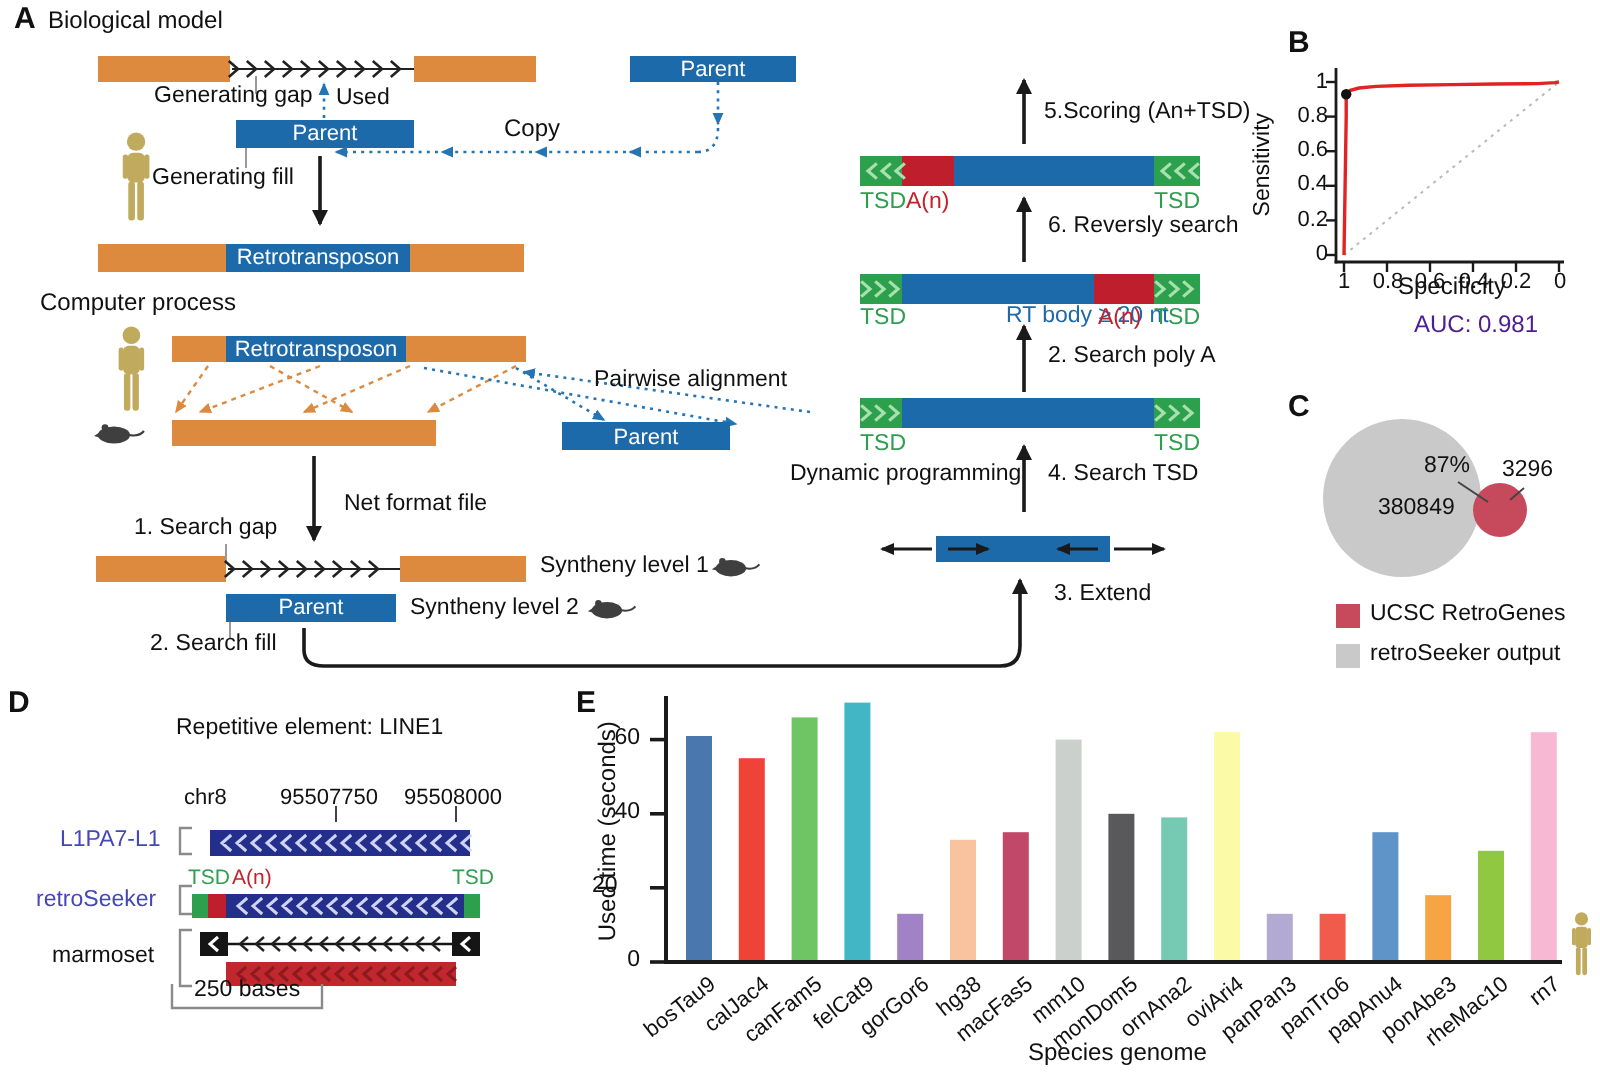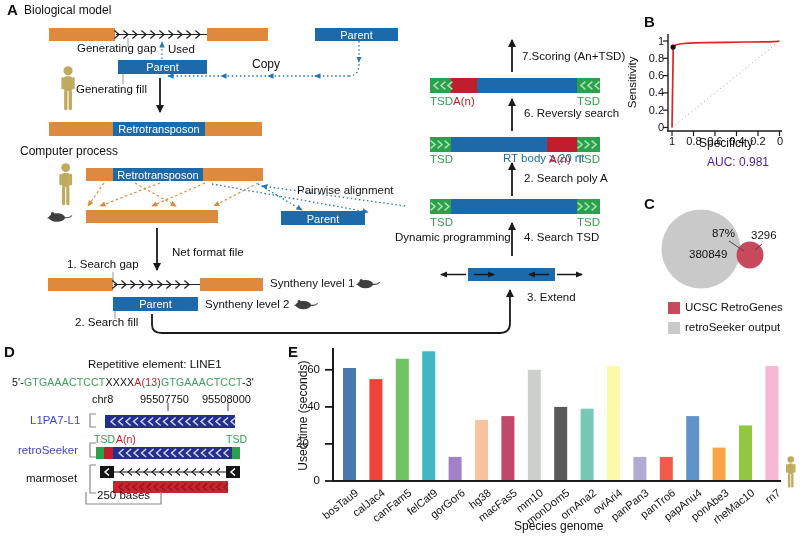--- a/index.html
+++ b/index.html
@@ -245,21 +245,21 @@
 <div class="t f12" style="left:20px;top:145px">Computer process</div>
 <div class="t wt" style="left:113px;top:169px;width:90px">Retrotransposon</div>
 <div class="t" style="left:297px;top:184px">Pairwise alignment</div>
 <div class="t wt" style="left:281px;top:213px;width:84px">Parent</div>
 <div class="t" style="left:172px;top:246px">Net format file</div>
 <div class="t" style="left:67px;top:258px">1. Search gap</div>
 <div class="t" style="left:270px;top:277px">Syntheny level 1</div>
 <div class="t wt" style="left:113px;top:298px;width:85px">Parent</div>
 <div class="t" style="left:205px;top:298px">Syntheny level 2</div>
 <div class="t" style="left:75px;top:316px">2. Search fill</div>
-<div class="t" style="left:522px;top:50px">7.Scoring (An+TSD)</div>
+<div class="t" style="left:522px;top:50px">5.Scoring (An+TSD)</div>
 <div class="t green" style="left:430px;top:95px">TSD</div>
 <div class="t red" style="left:453px;top:95px">A(n)</div>
 <div class="t green" style="left:577px;top:95px">TSD</div>
 <div class="t" style="left:524px;top:107px">6. Reversly search</div>
 <div class="t green" style="left:430px;top:153px">TSD</div>
 <div class="t blue" style="left:459px;top:152px">RT body ≥ 20 nt</div>
 <div class="t red" style="left:549px;top:153px">A(n)</div>
 <div class="t green" style="left:577px;top:153px">TSD</div>
 <div class="t" style="left:524px;top:172px">2. Search poly A</div>
 <div class="t green" style="left:430px;top:216px">TSD</div>
@@ -275,21 +275,20 @@
 
 <div class="t pl" style="left:644px;top:196px">C</div>
 <div class="t" style="left:712px;top:227px">87%</div>
 <div class="t" style="left:751px;top:229px">3296</div>
 <div class="t" style="left:689px;top:248px">380849</div>
 <div class="t" style="left:685px;top:301px">UCSC RetroGenes</div>
 <div class="t" style="left:685px;top:321px">retroSeeker output</div>
 
 <div class="t pl" style="left:4px;top:344px">D</div>
 <div class="t" style="left:88px;top:358px">Repetitive element: LINE1</div>
-<div class="t seq" style="left:12px;top:377px"><span class="sdark">5'-</span><span class="sgreen">GTGAAACTCCT</span><span class="sdark">XXXX</span><span class="sred">A(13)</span><span class="sgreen">GTGAAACTCCT</span><span class="sdark">-3'</span></div>
 <div class="t f11" style="left:92px;top:393px">chr8</div>
 <div class="t f11" style="left:140px;top:393px">95507750</div>
 <div class="t f11" style="left:202px;top:393px">95508000</div>
 <div class="t indigo" style="left:30px;top:414px">L1PA7-L1</div>
 <div class="t indigo" style="left:18px;top:444px">retroSeeker</div>
 <div class="t f10 green" style="left:94px;top:434px">TSD</div>
 <div class="t f10 red" style="left:116px;top:434px">A(n)</div>
 <div class="t f10 green" style="left:226px;top:434px">TSD</div>
 <div class="t" style="left:26px;top:472px">marmoset</div>
 <div class="t" style="left:97px;top:489px">250 bases</div>

